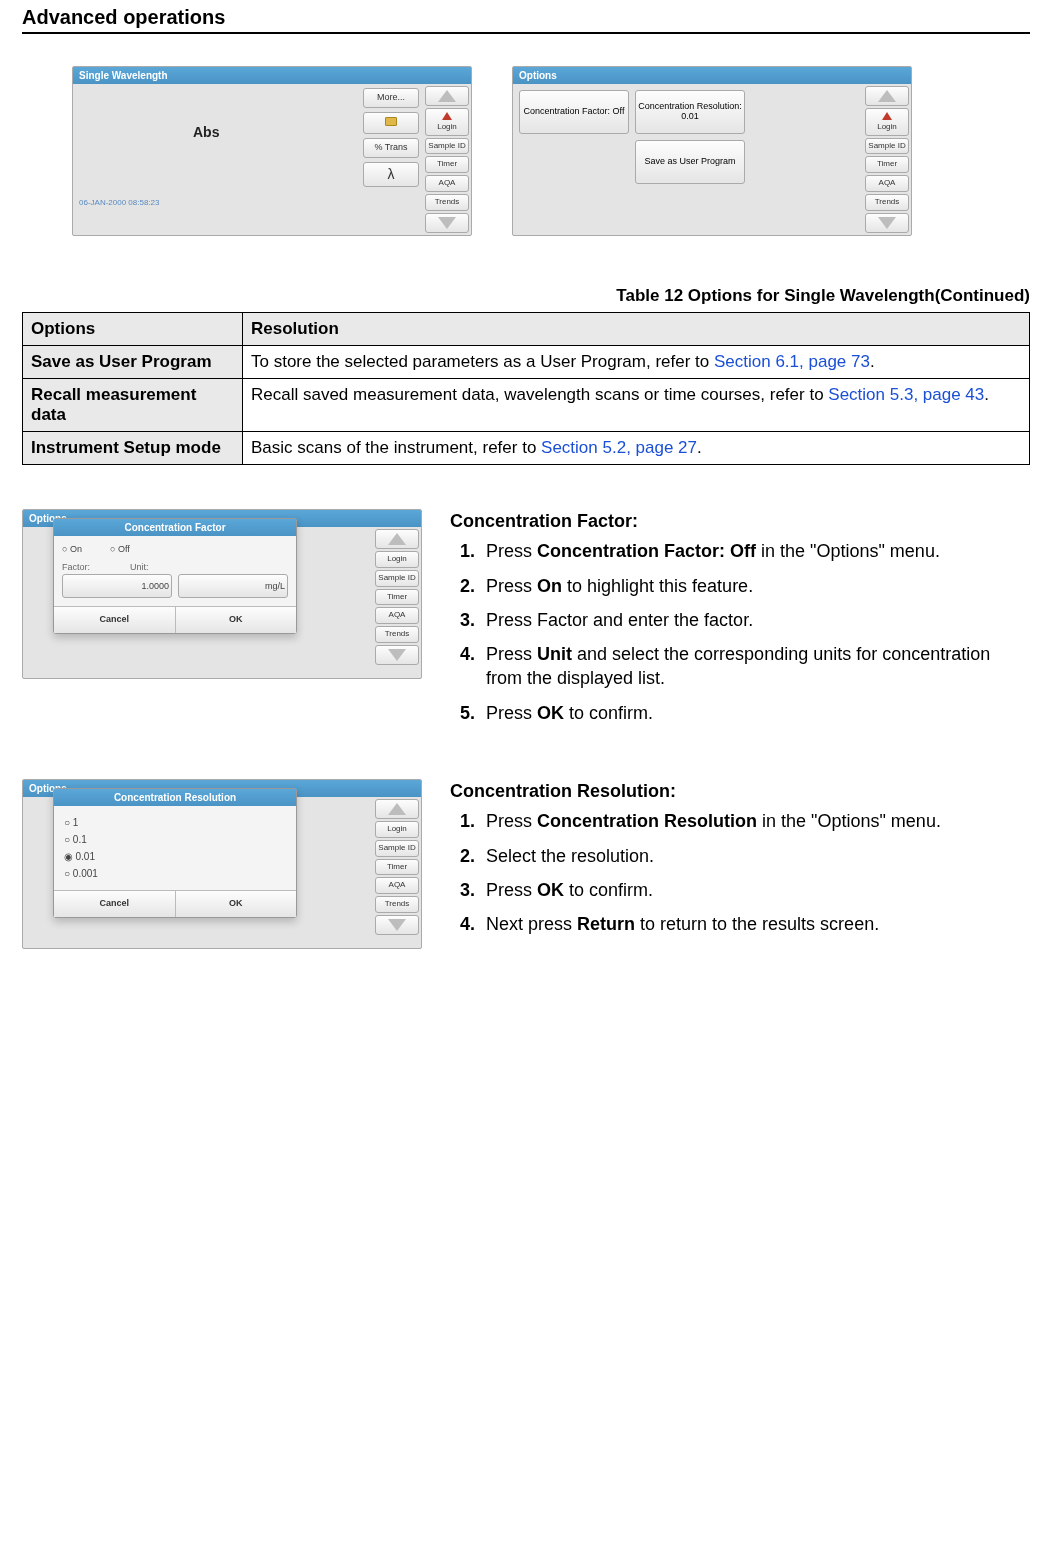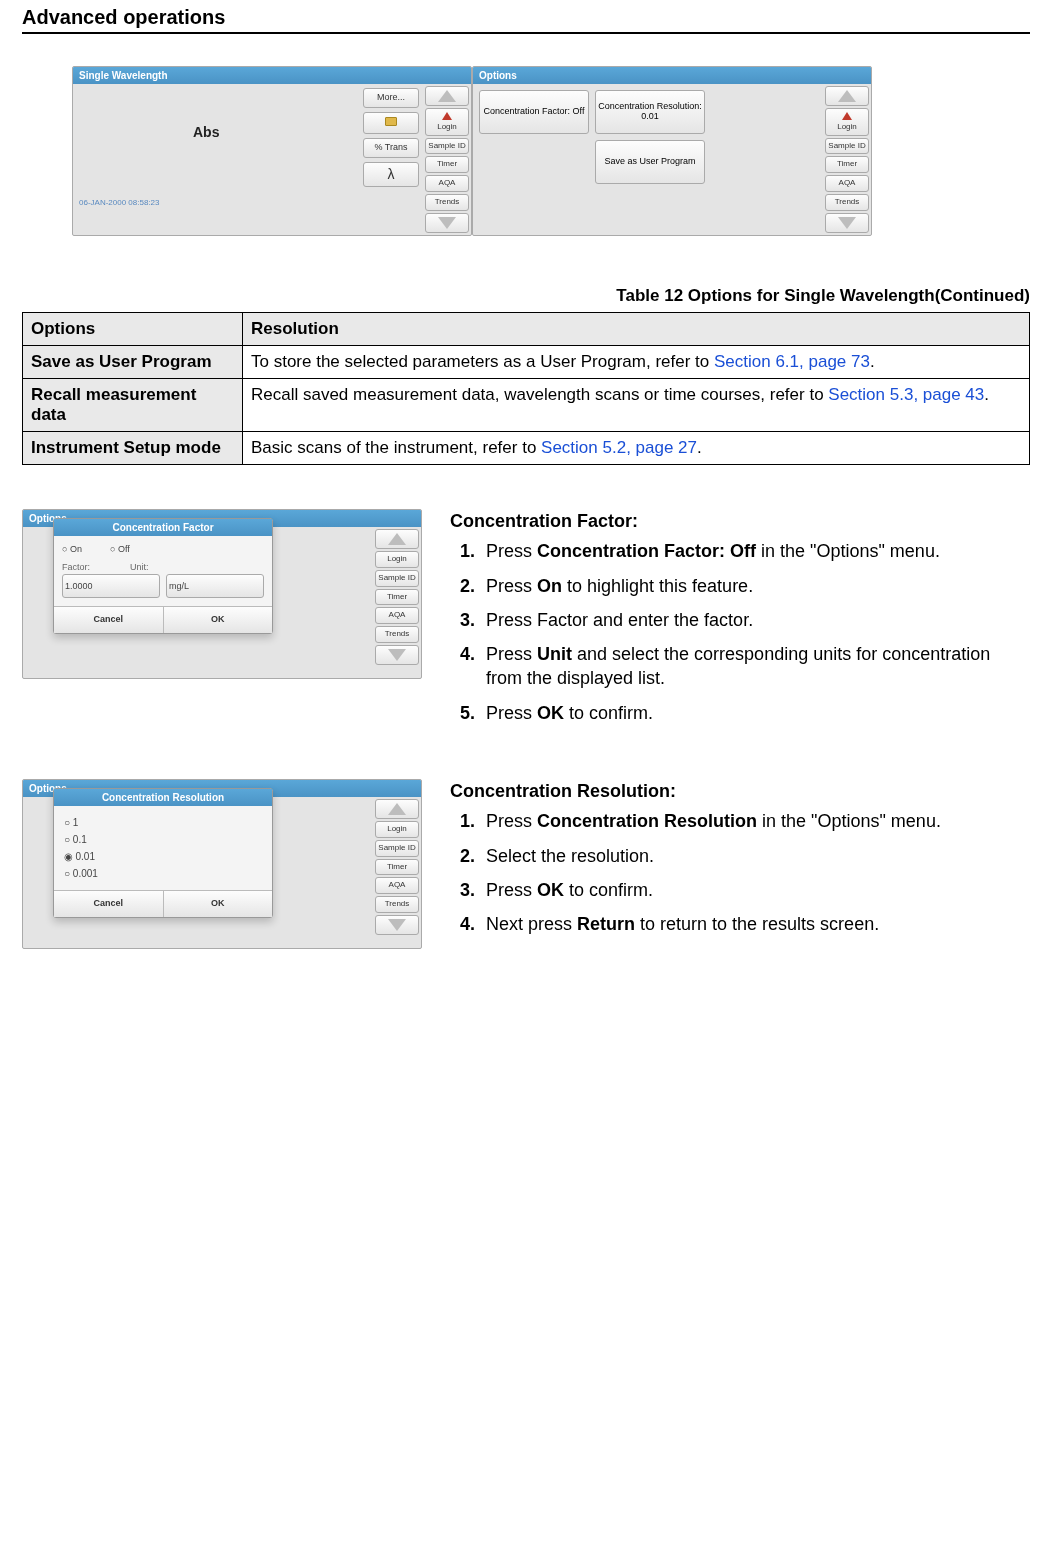--- a/index.html
+++ b/index.html
@@ -17,20 +17,21 @@
   }
   .running-head {
     font-weight: bold;
     font-size: 20px;
     padding: 6px 0 3px 0;
     border-bottom: 2.5px solid #000;
     margin-bottom: 20px;
   }
   .top-figures {
     display: flex;
+    gap: 40px;
     padding: 0 50px 10px 50px;
     margin-top: 32px;
   }
   .device-screen {
     width: 400px;
     height: 170px;
     background: #e4e4e4;
     border: 1px solid #aaa;
     border-radius: 2px;
     display: flex;
@@ -130,33 +131,33 @@
     margin-top: 44px;
     align-items: flex-start;
   }
   .thumb {
     width: 400px;
     height: 170px;
     flex: 0 0 400px;
     position: relative;
   }
   .overlay-modal {
-    position:absolute; left:30px; top:8px; width:220px;
+    position:absolute; left:30px; top:8px; width:244px;
     background:#f4f4f4; border:1px solid #999; border-radius:3px;
     box-shadow:0 4px 8px rgba(0,0,0,.2); z-index:5;
   }
   .overlay-modal .mhdr{
     background: linear-gradient(#5aa7d8,#4a93c5); color:#fff;
     font-size:10px; font-weight:bold; text-align:center; padding:3px;
   }
   .overlay-modal .mbody{ padding:8px; font-size:9px; color:#444;}
   .radio-row{ display:flex; gap:28px; margin-bottom:8px;}
   .radio-row span::before{ content:"○ "; }
   .grid2{ display:flex; gap:6px;}
-  .fld{ flex:1; background:linear-gradient(#fdfdfd,#e5e5e5); border:1px solid #aaa; border-radius:3px; text-align:left; padding:6px 2px;}
+  .fld{ flex:1; background:linear-gradient(#fdfdfd,#e5e5e5); border:1px solid #aaa; border-radius:3px; text-align:right; padding:6px 2px;}
   .mbtns{ display:flex; border-top:1px solid #bbb;font-weight:bold;}
   .mbtns .ds-btn{ flex:1; border-radius:0; border:none; border-right:1px solid #bbb; padding:8px;}
   .mbtns .ds-btn:last-child{border-right:none;}
   .reslist div{ padding:3px 2px; font-size:10px;}
   .reslist div::before{content:"○ ";}
   .reslist div.sel::before{content:"◉ ";}
 
   .instr {
     flex: 1;
     font-size: 18px;

